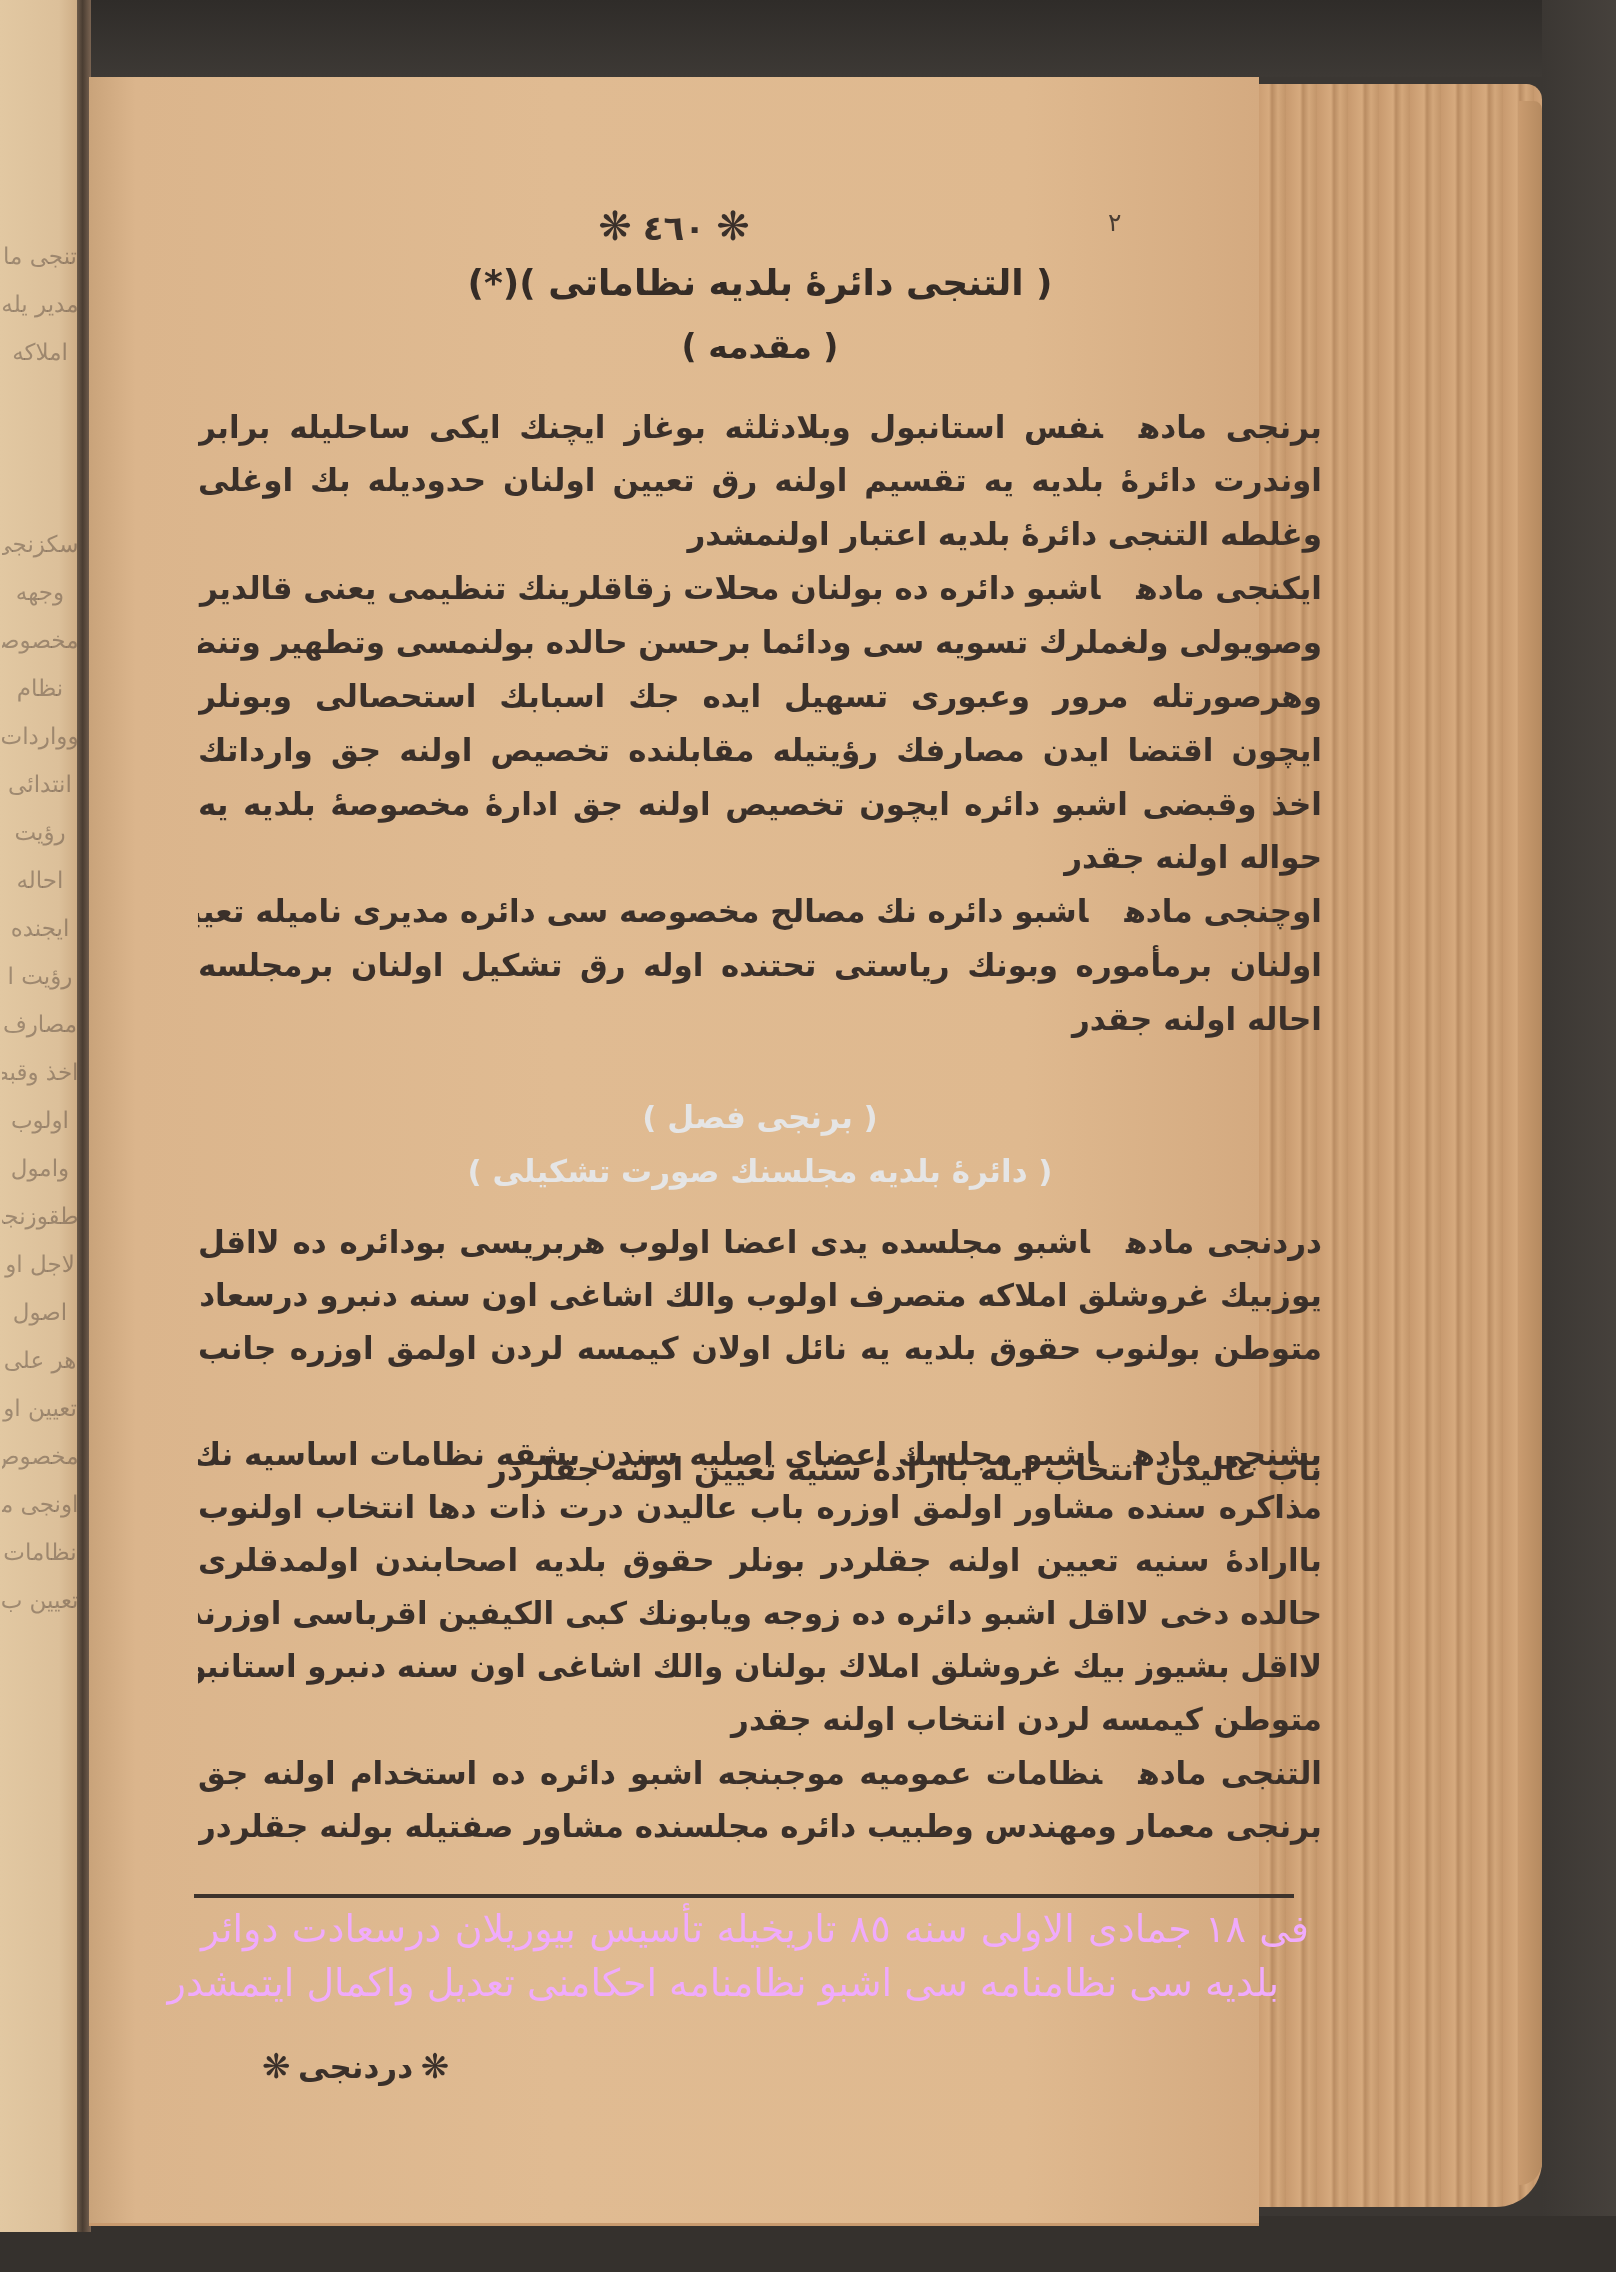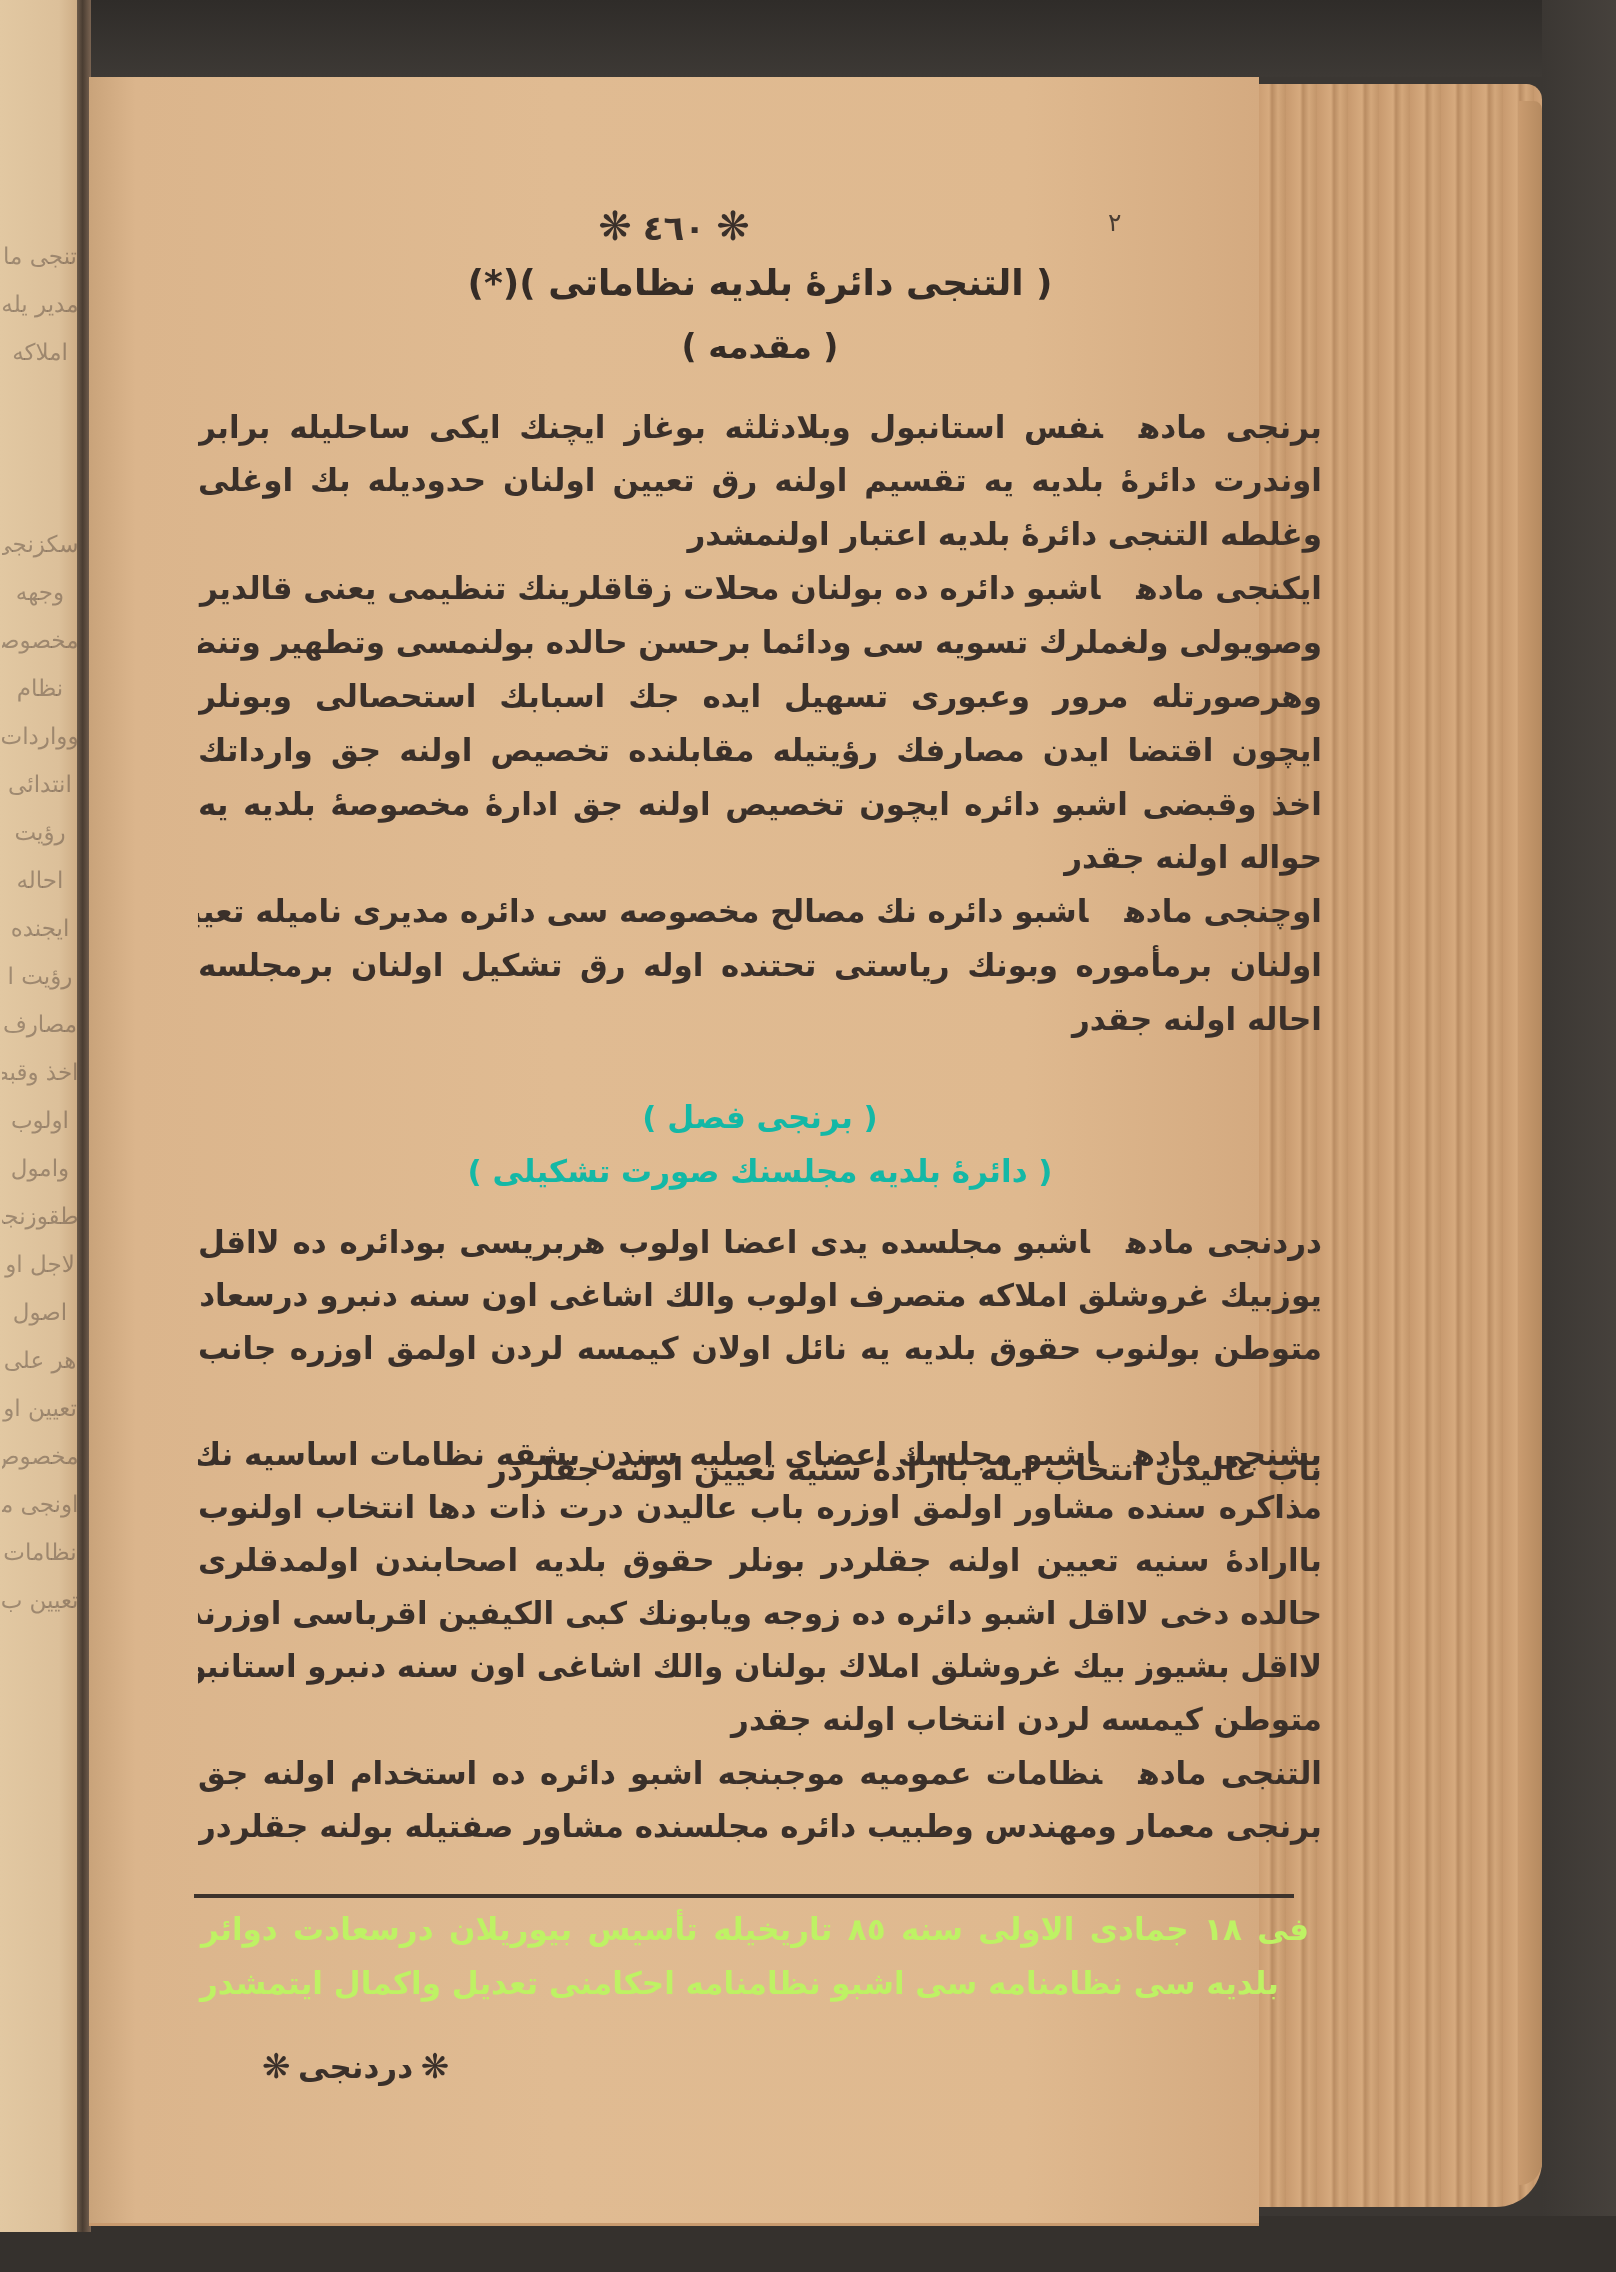--- a/index.html
+++ b/index.html
@@ -68,31 +68,31 @@
     font-size:31px; line-height:50px; white-space:nowrap; overflow:hidden;
     color:#3a302a;
     margin-top:8px;
   }
   .line.last { text-align-last:right; }
   .line .art { margin-left:36px; }
 
   .section-head {
     position:absolute; left:198px; width:1124px; text-align:center;
     direction:rtl; font-family:"DejaVu Sans", sans-serif; font-weight:bold;
-    font-size:31px; color:#14b8a6;
+    font-size:31px; color:#e5e5e5;
   }
 
   .footnote-rule {
     position:absolute; left:194px; top:1894px; width:1100px; height:3.9px;
     background:#3d332c;
   }
   .footnote-line {
     position:absolute; left:201px; width:1108px; height:48px;
-    direction:rtl; font-family:"DejaVu Sans", sans-serif; font-weight:bold;
-    font-size:31px; line-height:48px; white-space:nowrap; color:#bef264;
+    direction:rtl; font-family:"DejaVu Sans", sans-serif; font-weight:normal;
+    font-size:38px; line-height:48px; white-space:nowrap; color:#f0abfc;
   }
   .footnote-line.j { text-align:justify; text-align-last:justify; }
   .footnote-line.r { text-align:right; left:225px; width:1054px; }
   .catchword {
     position:absolute; left:256px; top:2046px; width:201px; height:54px;
     font-family:"DejaVu Sans", sans-serif; font-weight:bold; font-size:31px;
     color:#3a302a; direction:rtl; text-align:center;
   }
   .catchword .orn { font-size:34px; margin:0 7.7px; }
 </style>

